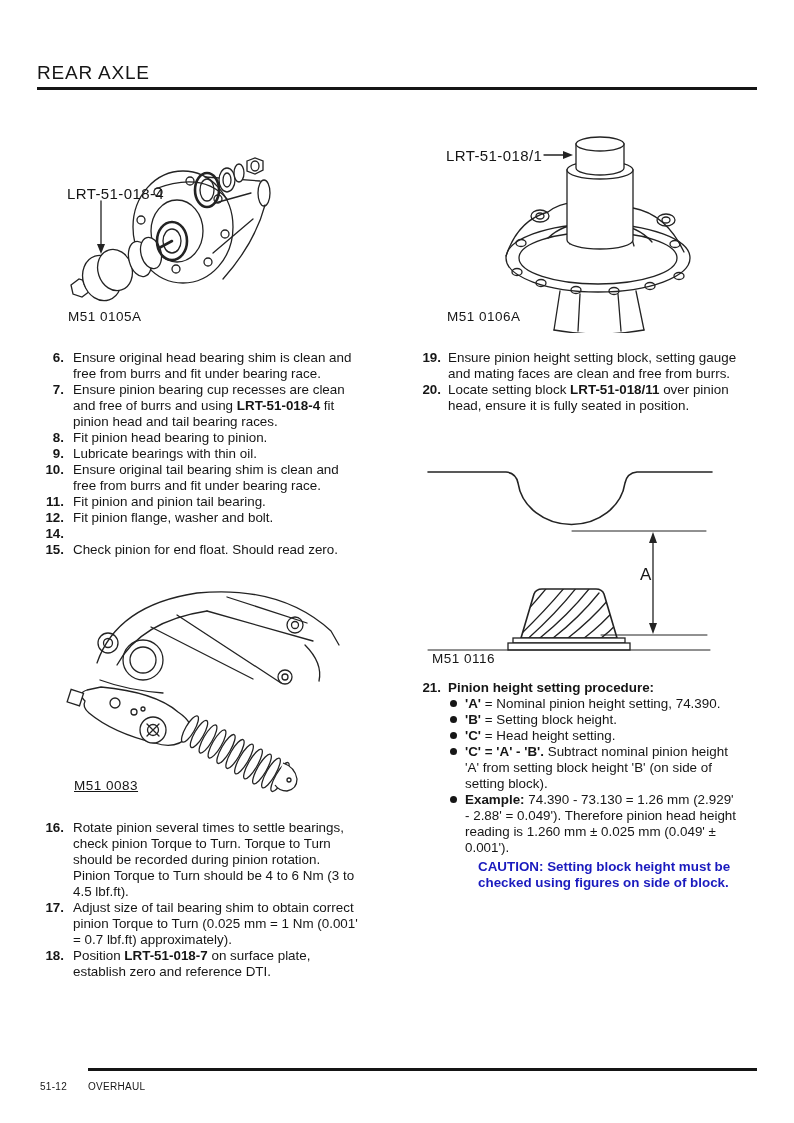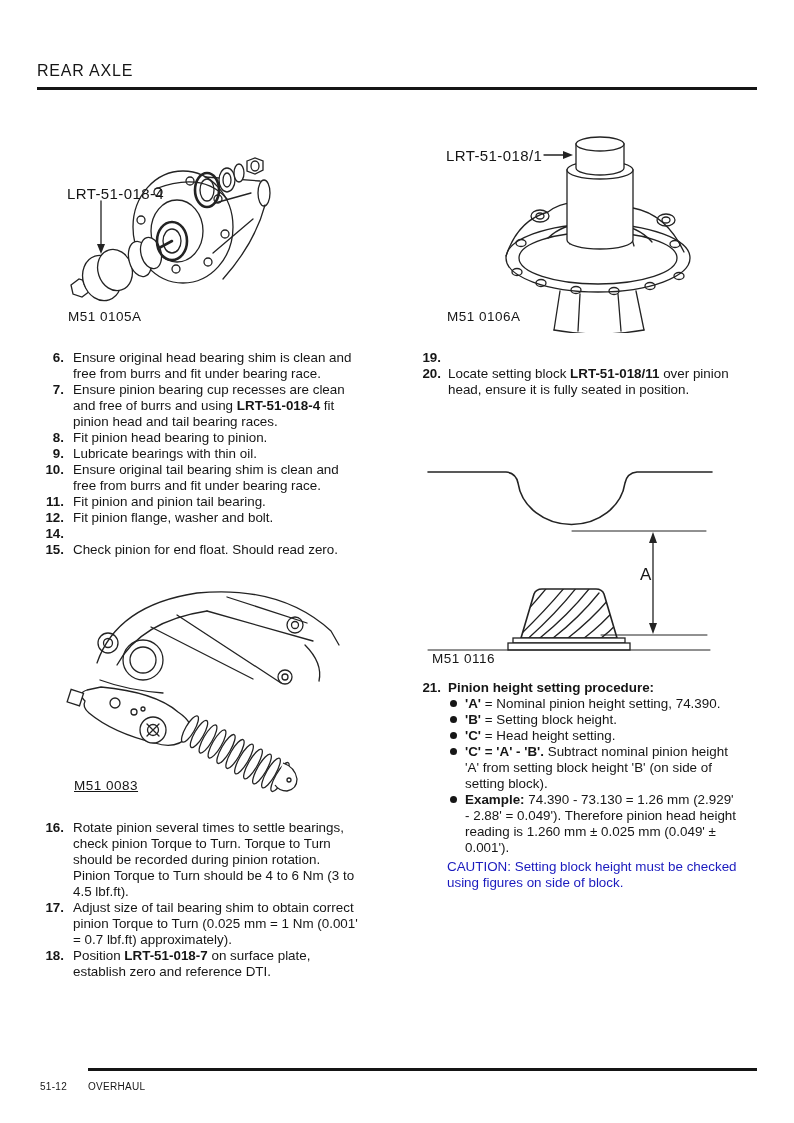--- a/index.html
+++ b/index.html
@@ -3,21 +3,21 @@
 <meta charset="utf-8">
 <style>
   html,body{margin:0;padding:0;}
   body{
     width:794px;height:1123px;position:relative;background:#ffffff;
     font-family:"Liberation Sans",sans-serif;color:#161616;
     -webkit-font-smoothing:antialiased;
   }
   .abs{position:absolute;}
   
-  .hdr-title{font-size:16px;letter-spacing:.8px;}
+  .hdr-title{font-size:19px;letter-spacing:.8px;}
   .rule{background:#151515;}
   .ftr-text{font-size:10px;letter-spacing:.3px;}
   
   .fig-label{font-size:15px;letter-spacing:.4px;white-space:nowrap;}
   .fig-caption{font-size:13.5px;letter-spacing:.5px;white-space:nowrap;}
   svg{display:block;}
   .ln{stroke:#232323;fill:none;stroke-width:1.3;stroke-linecap:round;stroke-linejoin:round;}
   .lnf{stroke:#232323;fill:#ffffff;stroke-width:1.3;}
   .thk{stroke-width:2.6;}
   .thin{stroke-width:1;}
@@ -27,21 +27,21 @@
   .step-num{font-weight:700;text-align:right;flex:0 0 24px;margin-right:9px;}
   .col-right .step-num{flex:0 0 27px;margin-right:7px;}
   .step-text{width:288px;}
   .col-right .step-text{width:292px;}
   .b{font-weight:700;}
   
   .bullets{margin-top:0;}
   .bullet-row{display:flex;align-items:flex-start;}
   .dot{flex:0 0 7px;height:7px;border-radius:50%;background:#161616;margin:4px 8px 0 2px;}
   .bullet-text{width:280px;}
-  .caution{font-size:13.4px;line-height:15.5px;font-weight:400;width:302px;}
+  .caution{font-size:13.4px;line-height:15.5px;font-weight:700;width:302px;margin-left:31px;}
   .dim-a{font-size:17px;}
 </style>
 </head>
 <body>
 
 <div class="abs hdr-title" style="left:37px;top:62px;">REAR AXLE</div>
 <div class="abs rule" style="left:37px;top:87px;width:720px;height:3px;"></div>
 
 <div class="abs" style="left:55px;top:133px;width:335px;height:205px;">
   <svg width="335" height="205" viewBox="0 0 335 205">
@@ -162,20 +162,21 @@
     </div>
     <div class="step">
       <span class="step-num">15.</span>
       <div class="step-text"><span>Check pinion for end float. Should read zero.</span></div>
     </div>
   </div>
 
 <div class="abs steps col-right" style="left:414px;top:350px;width:340px;">
     <div class="step">
       <span class="step-num">19.</span>
+      <div class="step-text"><span>Ensure pinion height setting block, setting gauge and mating faces are clean and free from burrs.</span></div>
     </div>
     <div class="step">
       <span class="step-num">20.</span>
       <div class="step-text"><span>Locate setting block </span><span class="b">LRT-51-018/11</span><span> over pinion head, ensure it is fully seated in position.</span></div>
     </div>
   </div>
 
 <div class="abs" style="left:425px;top:453px;width:340px;height:200px;">
   <svg width="340" height="200" viewBox="0 0 340 200">
 

